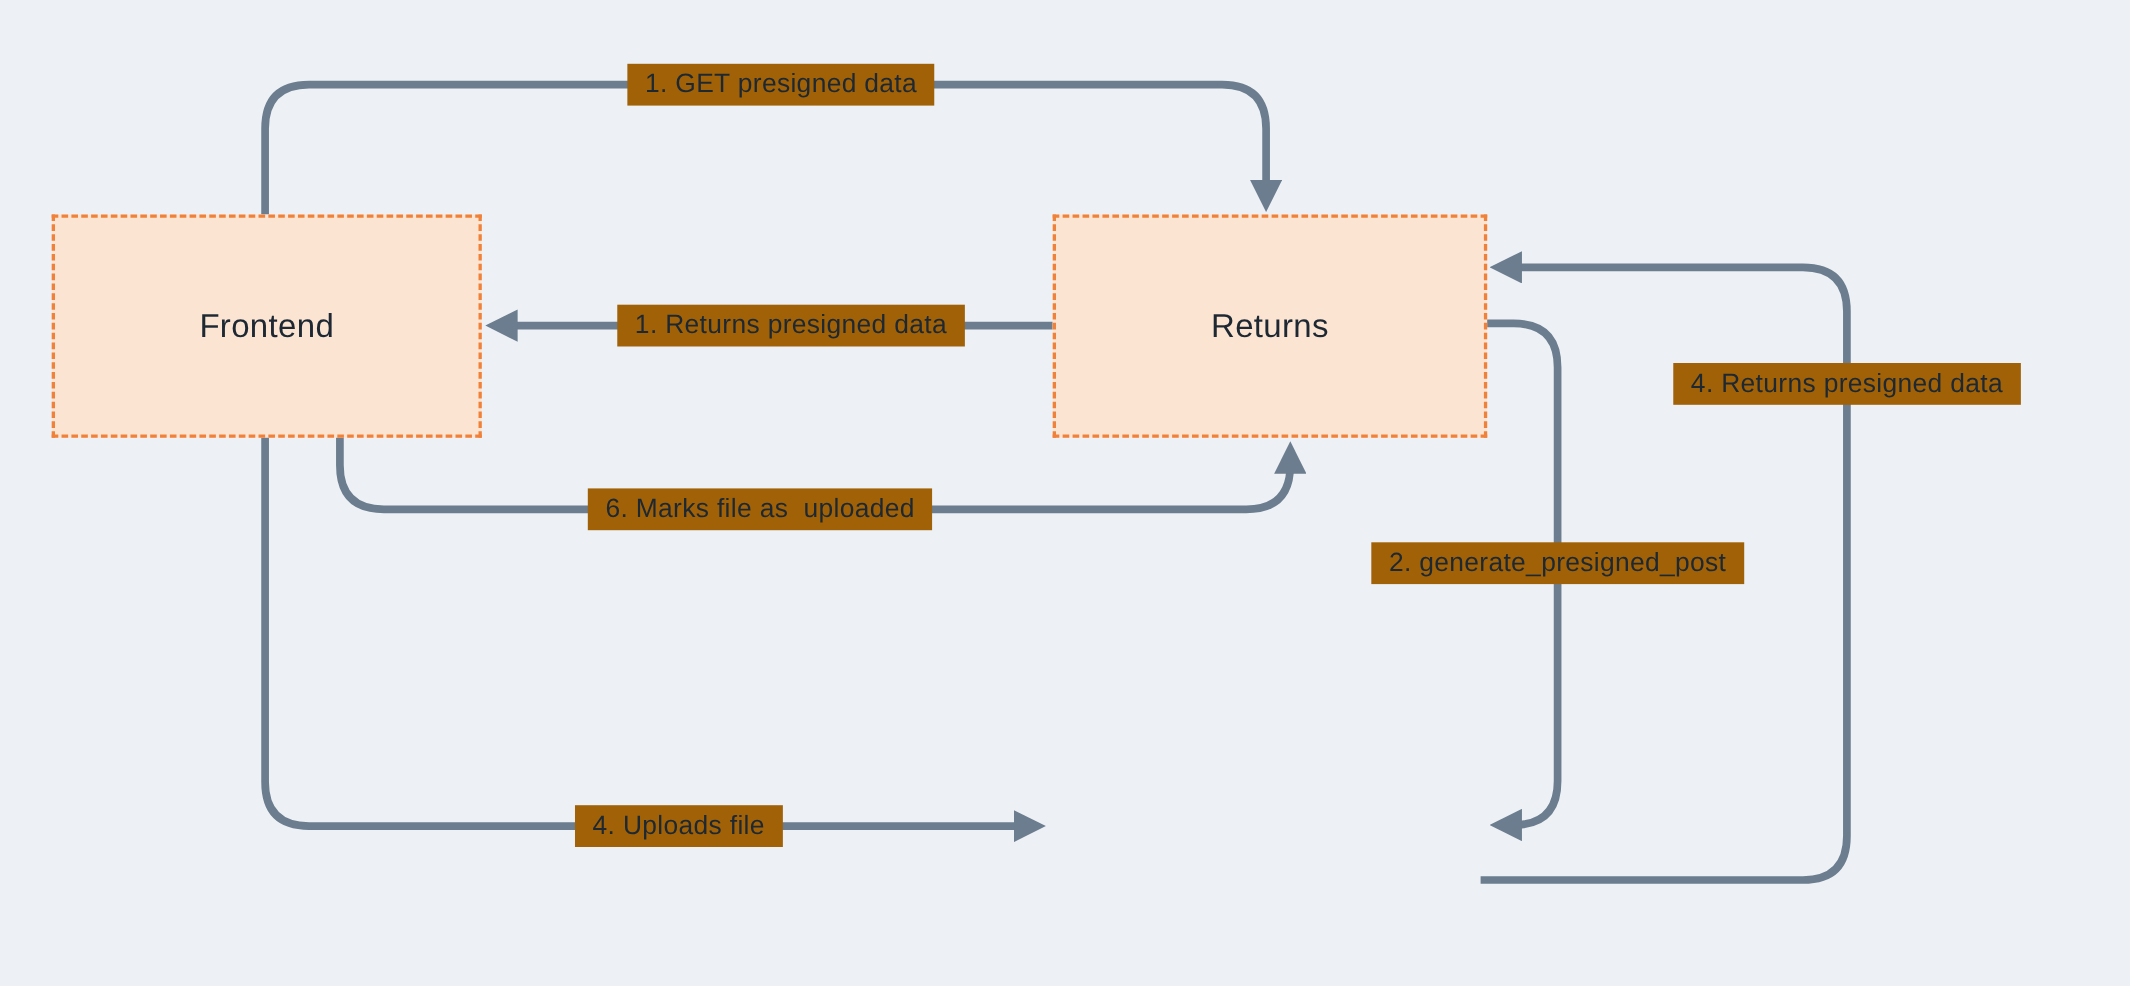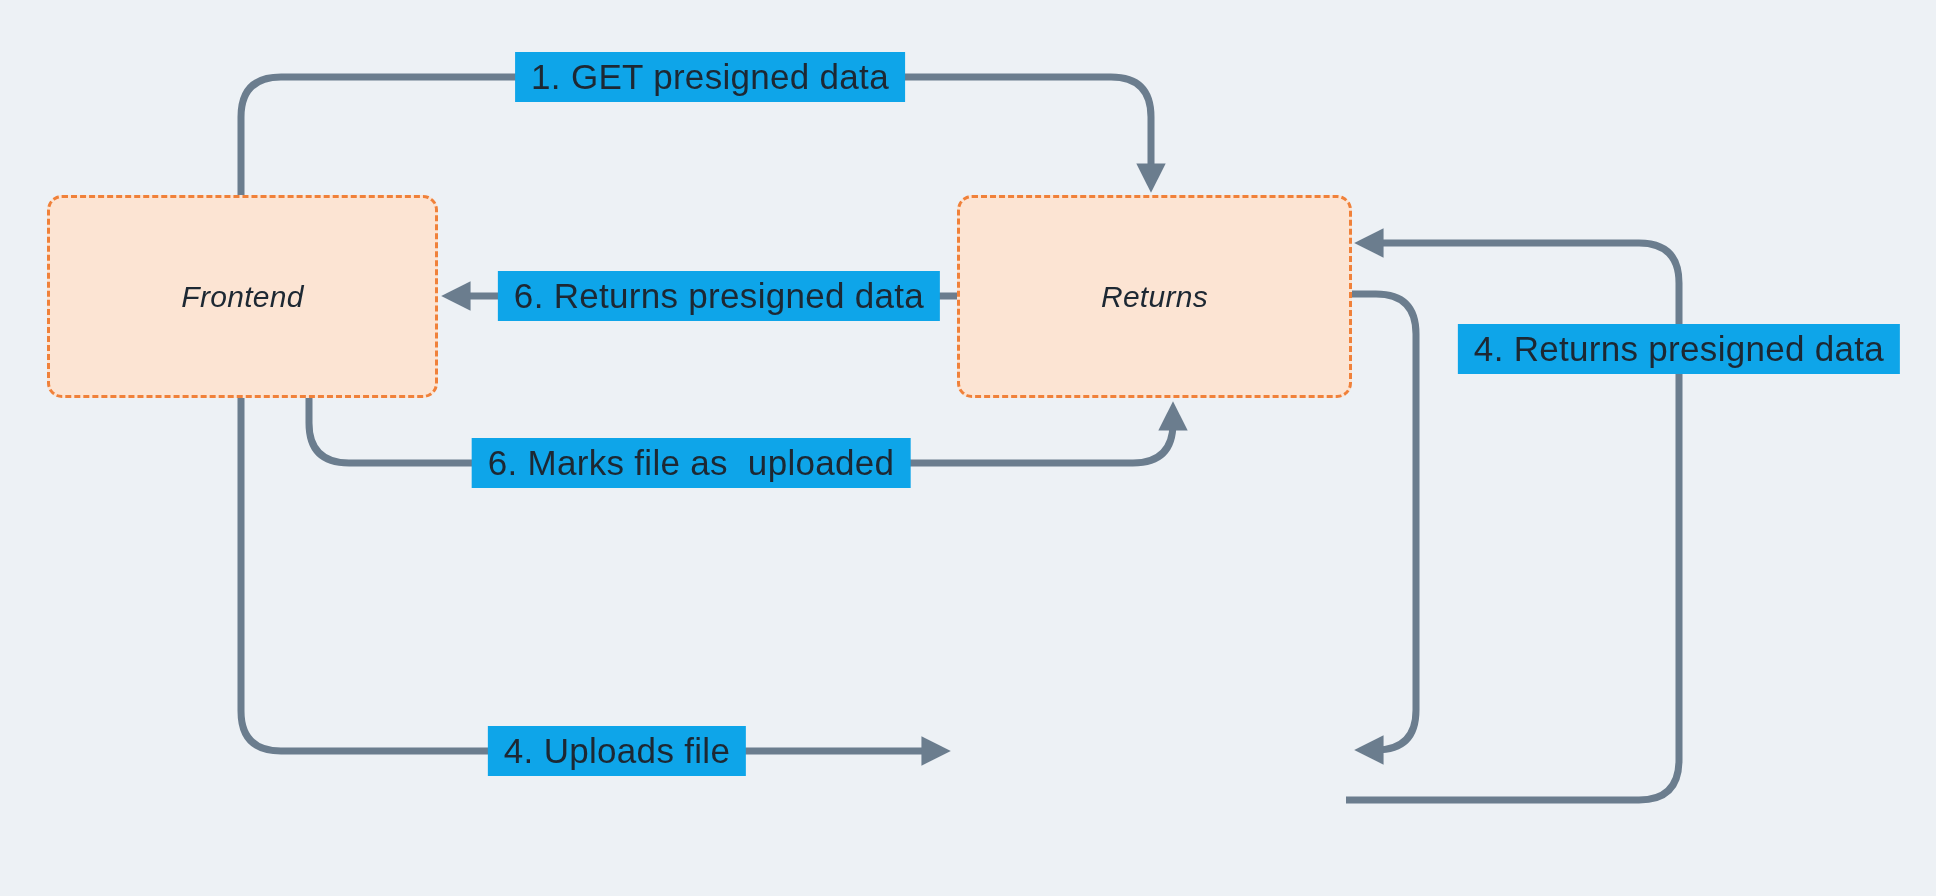--- a/index.html
+++ b/index.html
@@ -25,34 +25,33 @@
     left: 0;
     top: 0;
   }
   .node {
     position: absolute;
     display: flex;
     align-items: center;
     justify-content: center;
     background: #fce4d3;
     border: 3px dashed #f0813a;
-    border-radius: 15px;
+    border-radius: 0;
     font-size: 30px;
     letter-spacing: 0.3px;
-    font-style: italic;
   }
   .node-frontend { left: 47px;  top: 195px; width: 385px; height: 197px; }
   .node-django   { left: 957px; top: 195px; width: 389px; height: 197px; }
   .node-aws      { left: 957px; top: 652px; width: 389px; height: 197px; }
   .edge-label {
     position: absolute;
     transform: translate(-50%, -50%);
-    background: #0ea5e9;
+    background: #a16207;
     padding: 5px 16px;
-    font-size: 35px;
+    font-size: 24px;
     white-space: pre;
     letter-spacing: 0.3px;
   }
   .lbl-1 { left: 710px;  top: 77px;  }
   .lbl-2 { left: 1416px; top: 512px; }
   .lbl-3 { left: 1679px; top: 349px; }
   .lbl-4 { left: 719px;  top: 296px; }
   .lbl-5 { left: 617px;  top: 751px; }
   .lbl-6 { left: 691px;  top: 463px; }
 </style>
@@ -78,18 +77,19 @@
   </svg>
 
   <div class="node node-frontend">
     <span>Frontend</span>
   </div>
   <div class="node node-django">
     <span>Returns</span>
   </div>
 
   <div class="edge-label lbl-1">1. GET presigned data</div>
+  <div class="edge-label lbl-2">2. generate_presigned_post</div>
   <div class="edge-label lbl-3">4. Returns presigned data</div>
-  <div class="edge-label lbl-4">6. Returns presigned data</div>
+  <div class="edge-label lbl-4">1. Returns presigned data</div>
   <div class="edge-label lbl-5">4. Uploads file</div>
   <div class="edge-label lbl-6">6. Marks file as  uploaded</div>
 
 </div>
 
 </body></html>

